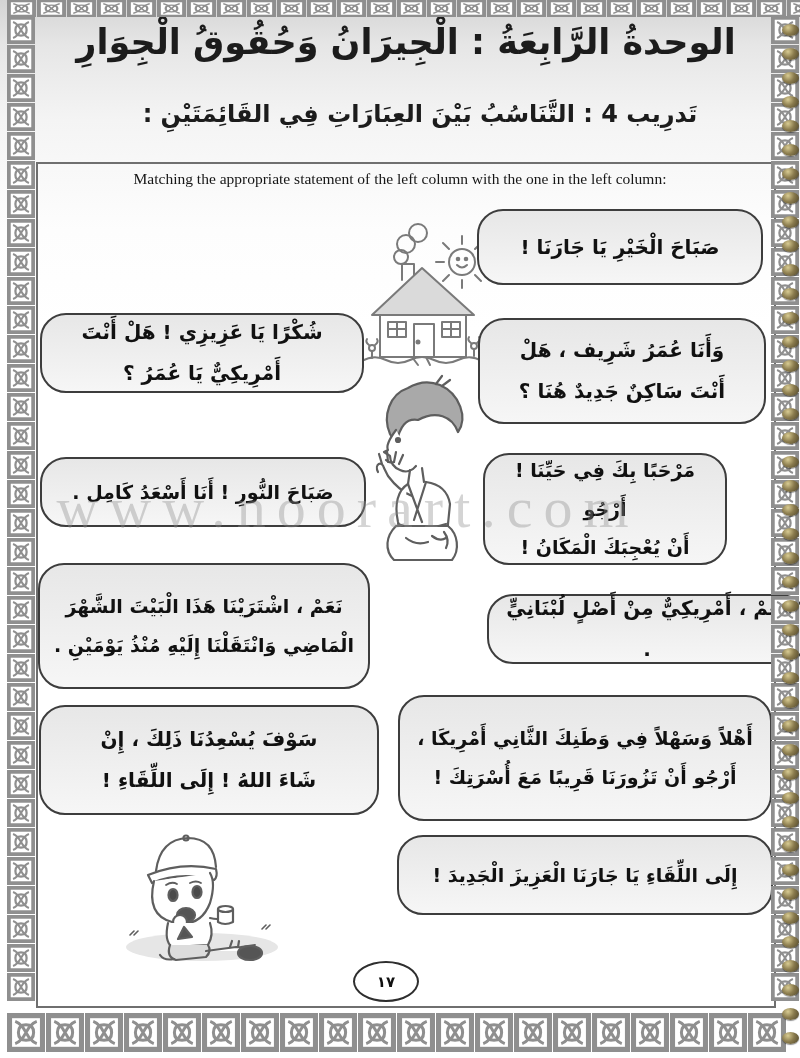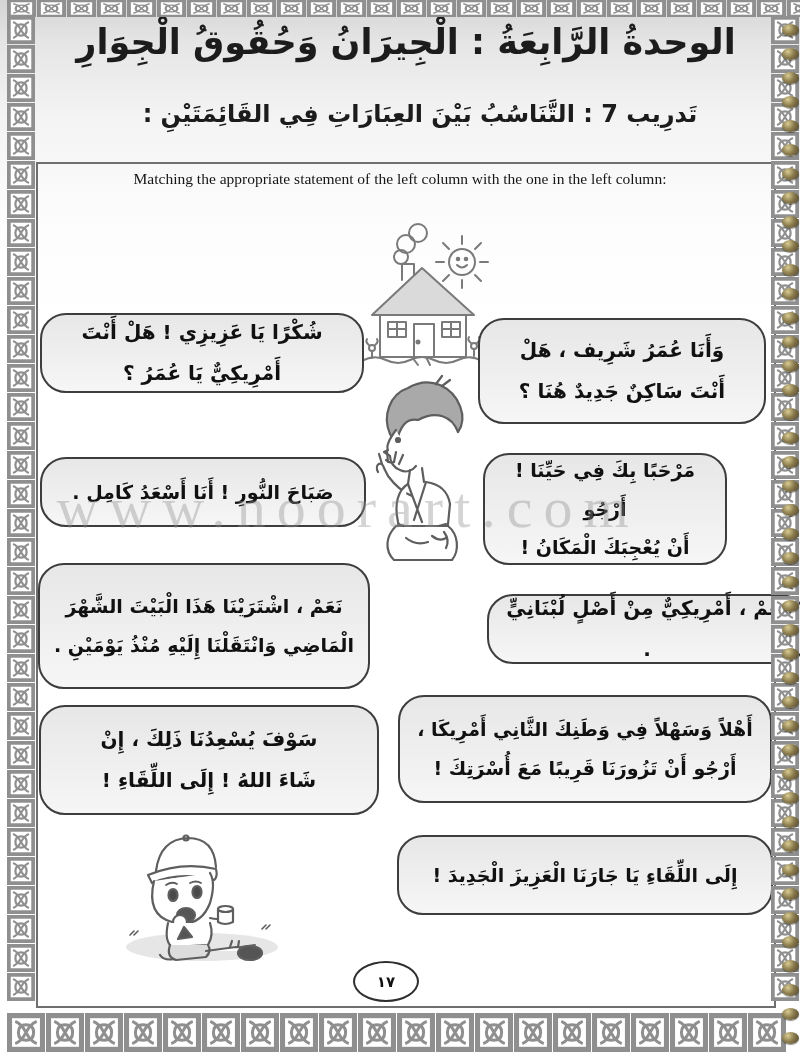--- a/index.html
+++ b/index.html
@@ -36,21 +36,21 @@
   .bubble{position:absolute;z-index:4;box-sizing:border-box;
     background:linear-gradient(180deg,#e7e7e7,#f6f6f6);
     border:2px solid #3d3d3d;border-radius:26px;
     display:flex;align-items:center;justify-content:center;text-align:center;
     direction:rtl;white-space:pre-line;font-weight:bold;color:#111;
     font-size:20px;line-height:2.05;padding:4px 12px;}
   #b-r1{left:477px;top:209px;width:286px;height:76px;}
   #b-r2{left:478px;top:318px;width:288px;height:106px;}
   #b-r3{left:483px;top:453px;width:244px;height:112px;font-size:19px;}
   #b-r4{left:447px;top:594px;width:320px;height:70px;margin-left:40px;}
-  #b-r5{left:398px;top:695px;width:374px;height:108px;font-size:19px;}
+  #b-r5{left:398px;top:695px;width:374px;height:126px;font-size:19px;}
   #b-r6{left:397px;top:835px;width:376px;height:80px;font-size:19px;}
   #b-l1{left:43px;top:211px;width:322px;height:78px;}
   #b-l2{left:40px;top:313px;width:324px;height:80px;}
   #b-l3{left:40px;top:457px;width:326px;height:70px;font-size:19px;}
   #b-l4{left:38px;top:563px;width:332px;height:126px;font-size:19px;}
   #b-l5{left:39px;top:705px;width:340px;height:110px;}
   
   .illus{position:absolute;z-index:3;}
   #illus-house{left:353px;top:220px;width:142px;height:148px;}
   #illus-boy{left:348px;top:372px;width:156px;height:202px;}
@@ -1038,25 +1038,26 @@
       <div class="bind-dot" style="top:888px"></div>
       <div class="bind-dot" style="top:912px"></div>
       <div class="bind-dot" style="top:936px"></div>
       <div class="bind-dot" style="top:960px"></div>
       <div class="bind-dot" style="top:984px"></div>
       <div class="bind-dot" style="top:1008px"></div>
       <div class="bind-dot" style="top:1032px"></div>
     </div>
 
   <div class="unit-title">الوحدةُ الرَّابِعَةُ : الْجِيرَانُ وَحُقُوقُ الْجِوَارِ</div>
-  <div class="exercise-heading">تَدرِيب 7 : التَّنَاسُبُ بَيْنَ العِبَارَاتِ فِي القَائِمَتَيْنِ :</div>
+  <div class="exercise-heading">تَدرِيب 4 : التَّنَاسُبُ بَيْنَ العِبَارَاتِ فِي القَائِمَتَيْنِ :</div>
 
   <div class="frame"></div>
   <div class="instruction-en">Matching the appropriate statement of the left column with the one in the left column:</div>
 
+  <div class="bubble" id="b-r1">صَبَاحَ الْخَيْرِ يَا جَارَنَا !</div>
   <div class="bubble" id="b-r2">وَأَنَا عُمَرُ شَرِيف ، هَلْ
 أَنْتَ سَاكِنٌ جَدِيدٌ هُنَا ؟</div>
   <div class="bubble" id="b-r3">مَرْحَبًا بِكَ فِي حَيِّنَا ! أَرْجُو
 أَنْ يُعْجِبَكَ الْمَكَانُ !</div>
   <div class="bubble" id="b-r4">نَعَمْ ، أَمْرِيكِيٌّ مِنْ أَصْلٍ لُبْنَانِيٍّ .</div>
   <div class="bubble" id="b-r5">أَهْلاً وَسَهْلاً فِي وَطَنِكَ الثَّانِي أَمْرِيكَا ،
 أَرْجُو أَنْ تَزُورَنَا قَرِيبًا مَعَ أُسْرَتِكَ !</div>
   <div class="bubble" id="b-r6">إِلَى اللِّقَاءِ يَا جَارَنَا الْعَزِيزَ الْجَدِيدَ !</div>
 
   <div class="bubble" id="b-l2">شُكْرًا يَا عَزِيزِي ! هَلْ أَنْتَ

